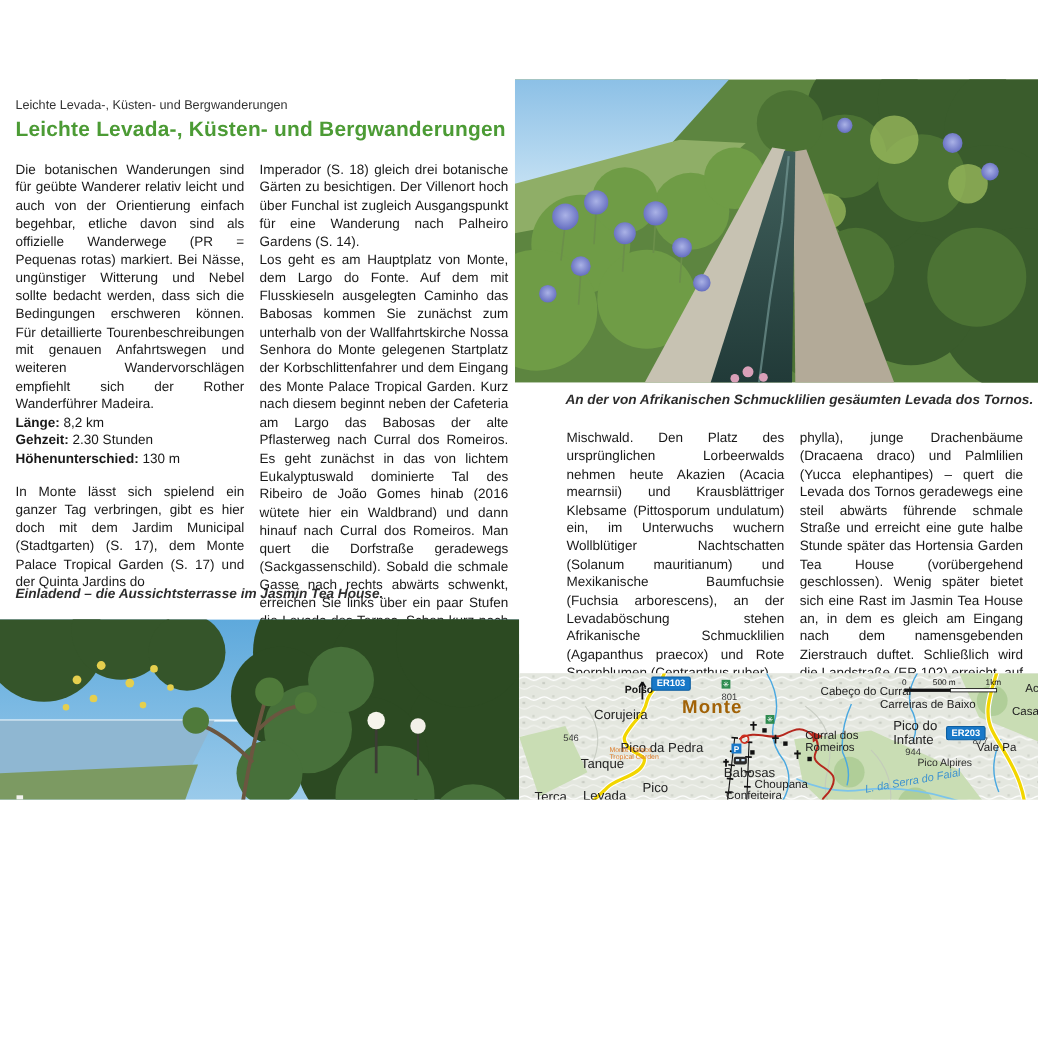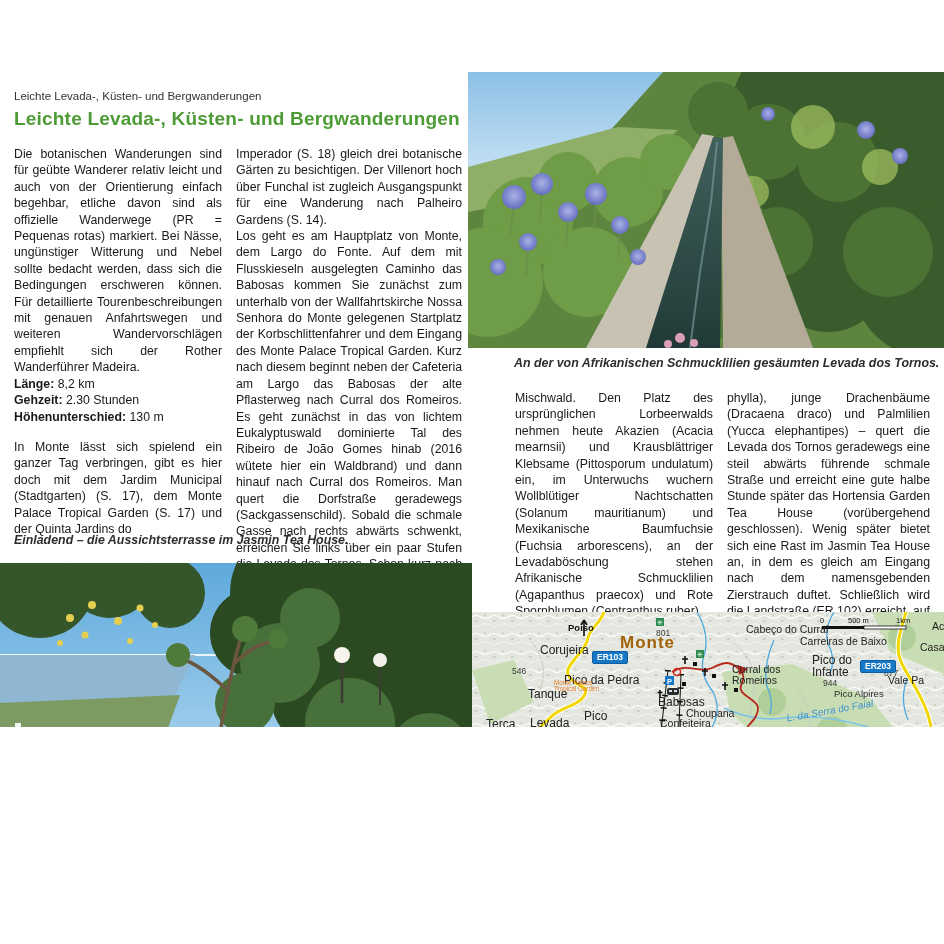--- a/index.html
+++ b/index.html
@@ -442,21 +442,21 @@
 Garden
 Tea House</span>
         <span class="lbl tiny" style="left: 331px; top: 171px;">Jasmin
 Tea House</span>
         <span class="lbl tiny" style="left: 396px; top: 200px;">Palheiro
 Gardens</span>
         <span class="lbl redl" style="left: 60px; top: 202px;">C. da Barca</span>
         <span class="lbl orangel" style="left: 82px; top: 68px;">Monte Palace
 Tropical Garden</span>
         <span class="lbl blueit" style="left: 314px; top: 94px;">L. da Serra do Faial</span>
-        <span class="badge" style="left: 120px; top: 3px; margin-top: 36px;">ER103</span>
+        <span class="badge" style="left: 120px; top: 3px;">ER103</span>
         <span class="badge" style="left: 388px; top: 48px;">ER203</span>
         <span class="badge" style="left: 398px; top: 143px;">ER102</span>
         <span class="lbl scale" style="left: 348px; top: 5px;">0</span>
         <span class="lbl scale" style="left: 376px; top: 5px;">500 m</span>
         <span class="lbl scale" style="left: 424px; top: 5px;">1km</span>
       </div>
   </div>
 
   <div class="page-number">23</div>
 </div>

